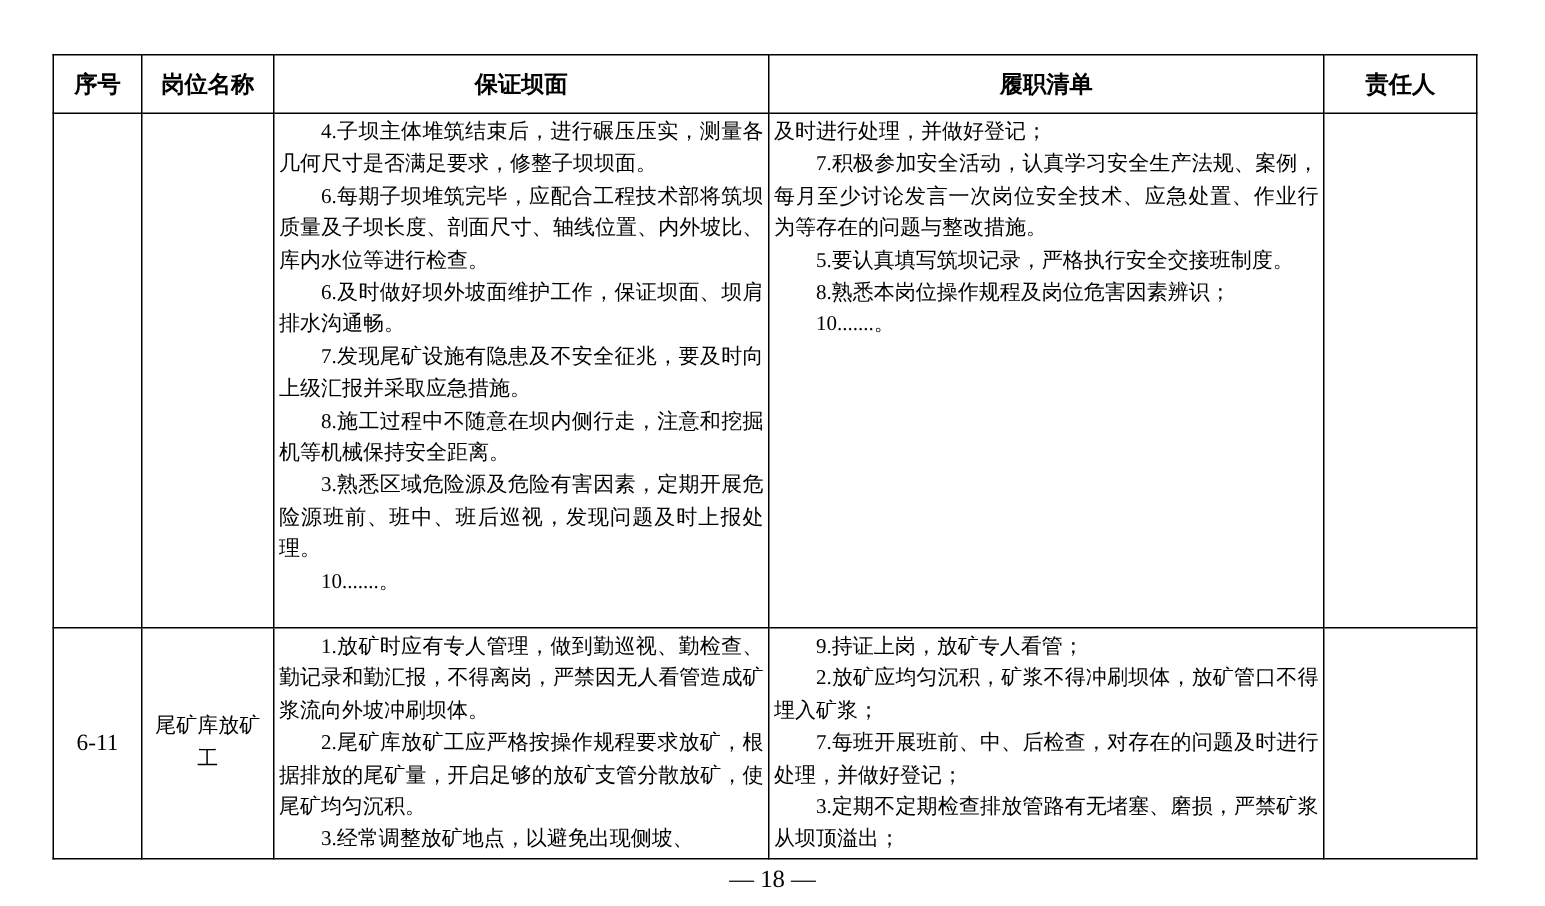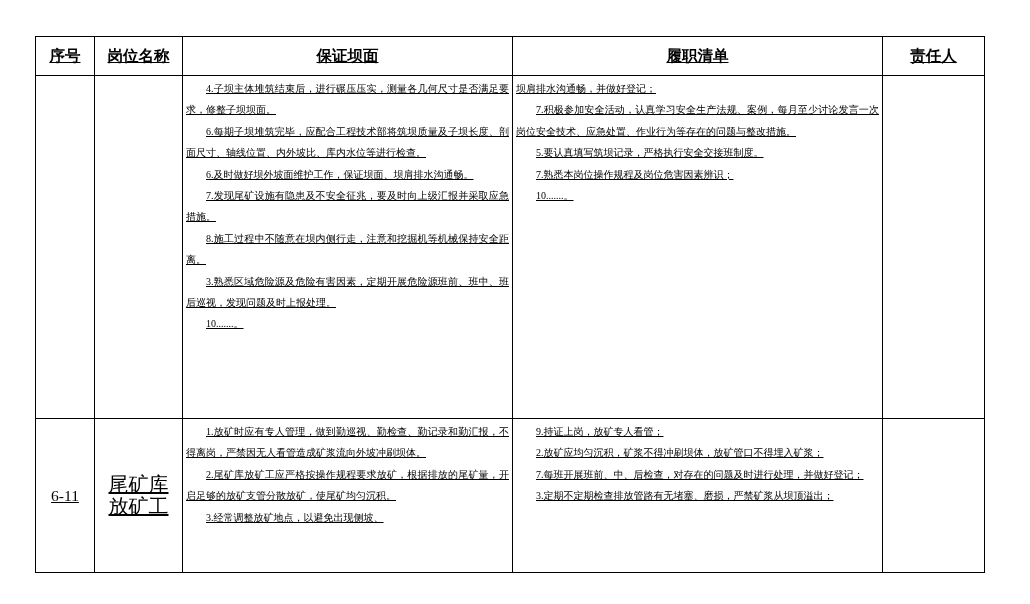--- a/index.html
+++ b/index.html
@@ -16,21 +16,20 @@
     background: #ffffff;
     overflow: hidden;
   }
   table.duty-table {
     position: absolute;
     left: 35px;
     top: 36px;
     width: 949px;
     border-collapse: collapse;
     table-layout: fixed;
-    text-decoration: underline;
   }
   .duty-table th, .duty-table td {
     border: 1px solid #000000;
     padding: 0;
     overflow: hidden;
   }
   .duty-table thead tr { height: 39px; }
   .duty-table tr.row-cont { height: 343px; }
   .duty-table tr.row-311 { height: 154px; }
   .duty-table th {
@@ -43,31 +42,31 @@
     vertical-align: top;
     padding: 2px 3px 0 3px;
   }
   td.center-cell {
     text-align: center;
     vertical-align: middle;
     font-size: 15.5px;
   }
   .para {
     margin: 0;
-    font-size: 10px;
+    font-size: 14px;
     line-height: 21.4px;
     text-align: justify;
     text-indent: 2em;
     word-break: break-all;
   }
   .para.noindent { text-indent: 0; }
   .position-text {
     width: 72px;
     margin: 0 auto;
-    font-size: 20px;
+    font-size: 14px;
     line-height: 21.4px;
     text-align: center;
   }
   .footer {
     position: absolute;
     left: 0;
     width: 1030px;
     top: 575px;
     text-align: center;
     font-size: 16.5px;
@@ -106,24 +105,24 @@
               <p class="para">6.每期子坝堆筑完毕，应配合工程技术部将筑坝质量及子坝长度、剖面尺寸、轴线位置、内外坡比、库内水位等进行检查。</p>
               <p class="para">6.及时做好坝外坡面维护工作，保证坝面、坝肩排水沟通畅。</p>
               <p class="para">7.发现尾矿设施有隐患及不安全征兆，要及时向上级汇报并采取应急措施。</p>
               <p class="para">8.施工过程中不随意在坝内侧行走，注意和挖掘机等机械保持安全距离。</p>
               <p class="para">3.熟悉区域危险源及危险有害因素，定期开展危险源班前、班中、班后巡视，发现问题及时上报处理。</p>
               <p class="para">10.......。</p>
             </div>
         </td>
         <td class="text-cell">
           <div>
-              <p class="para noindent">坝肩排水沟通畅，并做好登记；</p>
+              <p class="para noindent">及时进行处理，并做好登记；</p>
               <p class="para">7.积极参加安全活动，认真学习安全生产法规、案例，每月至少讨论发言一次岗位安全技术、应急处置、作业行为等存在的问题与整改措施。</p>
               <p class="para">5.要认真填写筑坝记录，严格执行安全交接班制度。</p>
-              <p class="para">7.熟悉本岗位操作规程及岗位危害因素辨识；</p>
+              <p class="para">8.熟悉本岗位操作规程及岗位危害因素辨识；</p>
               <p class="para">10.......。</p>
             </div>
         </td>
         <td class="center-cell"></td>
       </tr>
       <tr class="row-311">
         <td class="center-cell">6-11</td>
         <td class="center-cell">
           <div class="position-text">尾矿库放矿工</div>
         </td>
@@ -140,14 +139,15 @@
               <p class="para">2.放矿应均匀沉积，矿浆不得冲刷坝体，放矿管口不得埋入矿浆；</p>
               <p class="para">7.每班开展班前、中、后检查，对存在的问题及时进行处理，并做好登记；</p>
               <p class="para">3.定期不定期检查排放管路有无堵塞、磨损，严禁矿浆从坝顶溢出；</p>
             </div>
         </td>
         <td class="center-cell"></td>
       </tr>
     </tbody>
   </table>
 
+  <div class="footer">— 18 —</div>
 
 </div>
 
 </body></html>

